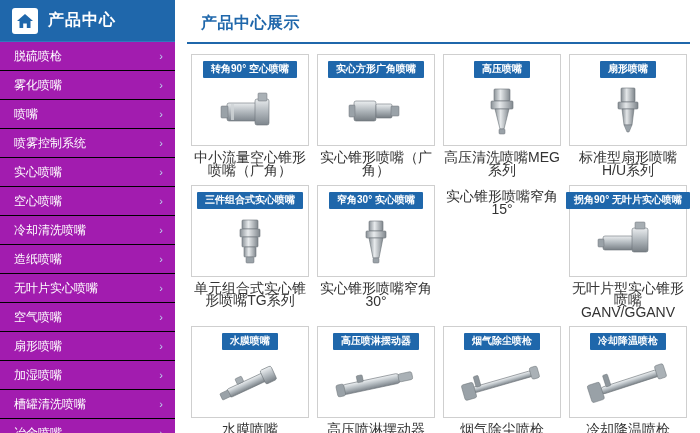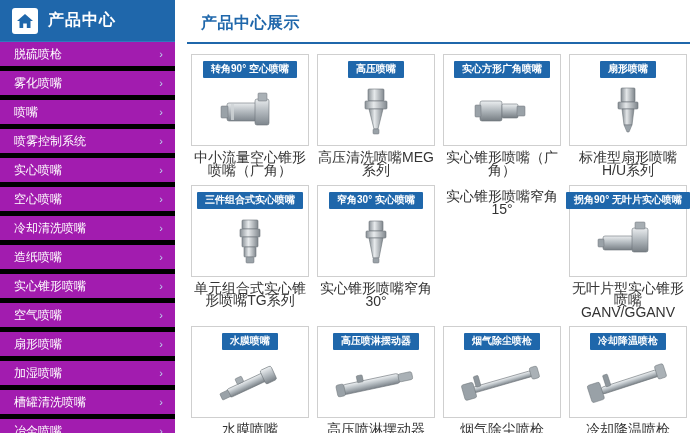--- a/index.html
+++ b/index.html
@@ -48,21 +48,21 @@
     font-weight: bold;
     letter-spacing: 1px;
   }
   .sidebar-list { list-style: none; margin: 0; padding: 0; }
   .sidebar-item {
     height: 29px;
     display: flex;
     align-items: center;
     justify-content: space-between;
     padding: 0 12px 0 14px;
-    border-bottom: 5px solid #000000;
+    border-bottom: 1px solid #000000;
     color: #ffffff;
     font-size: 12px;
     cursor: pointer;
     gap: 8px;
   }
   .sidebar-item .label { white-space: nowrap; }
   .sidebar-item .arrow { color: #bcd8ef; font-size: 11px; }
 
   
   .main {
@@ -188,21 +188,21 @@
       </li>
       <li class="sidebar-item">
         <span class="label">冷却清洗喷嘴</span>
         <span class="arrow">›</span>
       </li>
       <li class="sidebar-item">
         <span class="label">造纸喷嘴</span>
         <span class="arrow">›</span>
       </li>
       <li class="sidebar-item">
-        <span class="label">实心锥形喷嘴</span>
+        <span class="label">无叶片实心喷嘴</span>
         <span class="arrow">›</span>
       </li>
       <li class="sidebar-item">
         <span class="label">空气喷嘴</span>
         <span class="arrow">›</span>
       </li>
       <li class="sidebar-item">
         <span class="label">扇形喷嘴</span>
         <span class="arrow">›</span>
       </li>
@@ -247,60 +247,60 @@
               <rect x="43" y="6" width="9" height="8" rx="1" fill="#aab1b6" stroke="#6c7378" stroke-width="0.5"></rect>
               <rect x="16" y="17" width="3" height="16" fill="#cfd4d7" opacity="0.8"></rect>
             </svg>
           </div>
         </div>
         <div class="card-caption">中小流量空心锥形喷嘴（广角）</div>
       </div>
 
       <div class="card">
         <div class="card-box">
+          <div class="card-badge">实心方形广角喷嘴</div>
+          <div class="card-img">
+            <svg width="64" height="48" viewBox="0 0 64 48">
+              <defs>
+                <linearGradient id="g2" x1="0" y1="0" x2="0" y2="1">
+                  <stop offset="0" stop-color="#eceff1"></stop>
+                    <stop offset="0.5" stop-color="#aeb5ba"></stop>
+                    <stop offset="1" stop-color="#767d83"></stop>
+                </linearGradient>
+              </defs>
+              <rect x="10" y="14" width="22" height="20" rx="2" fill="url(#g2)" stroke="#6c7378" stroke-width="0.6"></rect>
+              <rect x="32" y="17" width="16" height="14" rx="1.5" fill="url(#g2)" stroke="#6c7378" stroke-width="0.6"></rect>
+              <rect x="47" y="19" width="8" height="10" rx="1" fill="#9aa2a8" stroke="#6c7378" stroke-width="0.5"></rect>
+              <rect x="5" y="18" width="6" height="12" rx="1" fill="#9aa2a8" stroke="#6c7378" stroke-width="0.5"></rect>
+            </svg>
+          </div>
+        </div>
+        <div class="card-caption">实心锥形喷嘴（广角）</div>
+      </div>
+
+      <div class="card">
+        <div class="card-box">
           <div class="card-badge">高压喷嘴</div>
           <div class="card-img">
             <svg width="40" height="52" viewBox="0 0 40 52">
               <defs>
                 <linearGradient id="g3" x1="0" y1="0" x2="1" y2="0">
                   <stop offset="0" stop-color="#8c9398"></stop>
                     <stop offset="0.4" stop-color="#e6e9eb"></stop>
                     <stop offset="1" stop-color="#82898f"></stop>
                 </linearGradient>
               </defs>
               <rect x="12" y="4" width="16" height="12" rx="1" fill="url(#g3)" stroke="#6c7378" stroke-width="0.6"></rect>
               <rect x="9" y="16" width="22" height="8" rx="1" fill="url(#g3)" stroke="#6c7378" stroke-width="0.6"></rect>
               <path d="M13 24 L27 24 L22 44 L18 44 Z" fill="url(#g3)" stroke="#6c7378" stroke-width="0.6"></path>
               <rect x="17" y="44" width="6" height="5" rx="1" fill="#9aa2a8" stroke="#6c7378" stroke-width="0.5"></rect>
             </svg>
           </div>
         </div>
         <div class="card-caption">高压清洗喷嘴MEG系列</div>
-      </div>
-
-      <div class="card">
-        <div class="card-box">
-          <div class="card-badge">实心方形广角喷嘴</div>
-          <div class="card-img">
-            <svg width="64" height="48" viewBox="0 0 64 48">
-              <defs>
-                <linearGradient id="g2" x1="0" y1="0" x2="0" y2="1">
-                  <stop offset="0" stop-color="#eceff1"></stop>
-                    <stop offset="0.5" stop-color="#aeb5ba"></stop>
-                    <stop offset="1" stop-color="#767d83"></stop>
-                </linearGradient>
-              </defs>
-              <rect x="10" y="14" width="22" height="20" rx="2" fill="url(#g2)" stroke="#6c7378" stroke-width="0.6"></rect>
-              <rect x="32" y="17" width="16" height="14" rx="1.5" fill="url(#g2)" stroke="#6c7378" stroke-width="0.6"></rect>
-              <rect x="47" y="19" width="8" height="10" rx="1" fill="#9aa2a8" stroke="#6c7378" stroke-width="0.5"></rect>
-              <rect x="5" y="18" width="6" height="12" rx="1" fill="#9aa2a8" stroke="#6c7378" stroke-width="0.5"></rect>
-            </svg>
-          </div>
-        </div>
-        <div class="card-caption">实心锥形喷嘴（广角）</div>
       </div>
 
       <div class="card">
         <div class="card-box">
           <div class="card-badge">扇形喷嘴</div>
           <div class="card-img">
             <svg width="40" height="52" viewBox="0 0 40 52">
               <defs>
                 <linearGradient id="g4" x1="0" y1="0" x2="1" y2="0">
                   <stop offset="0" stop-color="#868d93"></stop>

